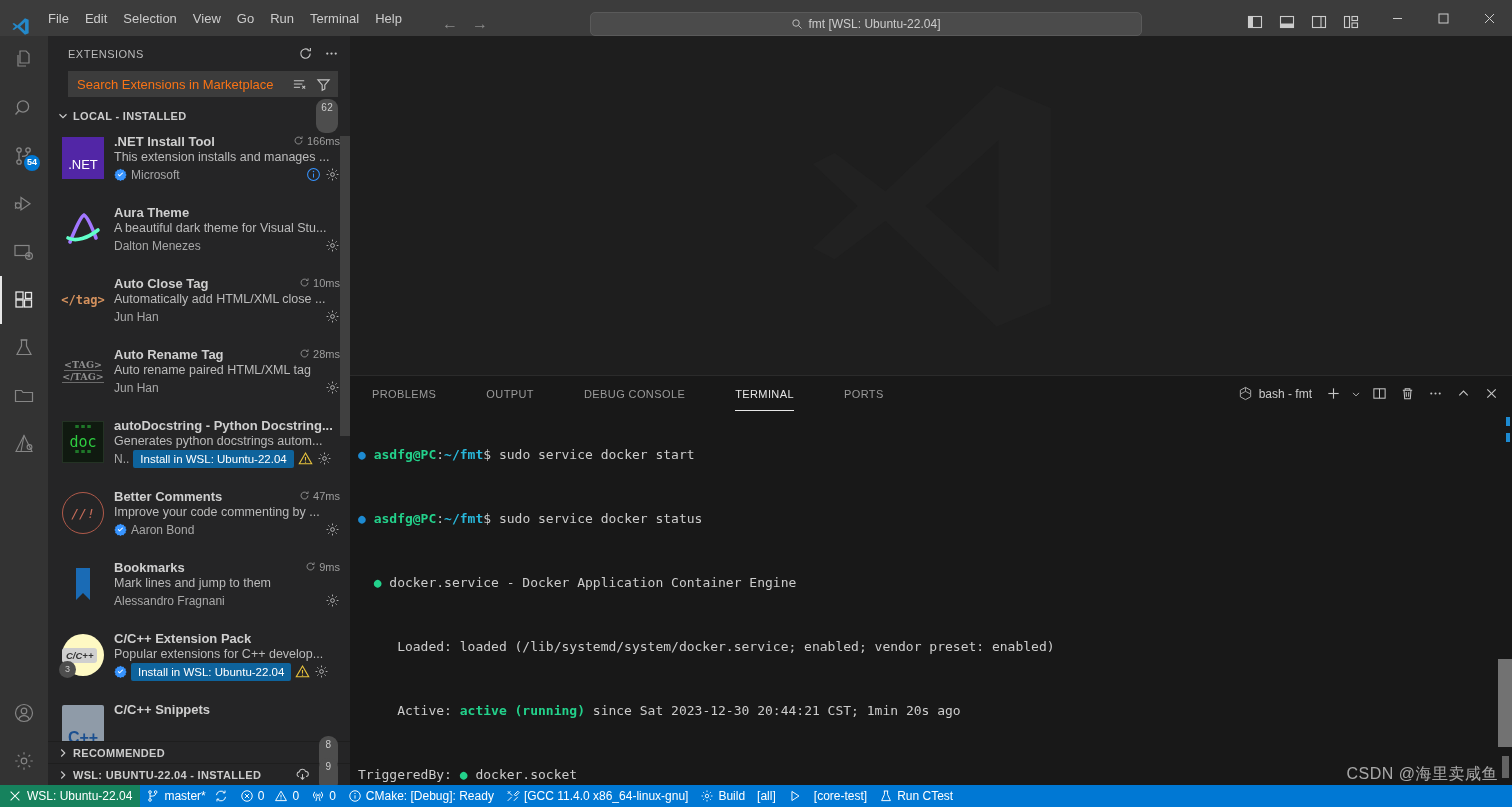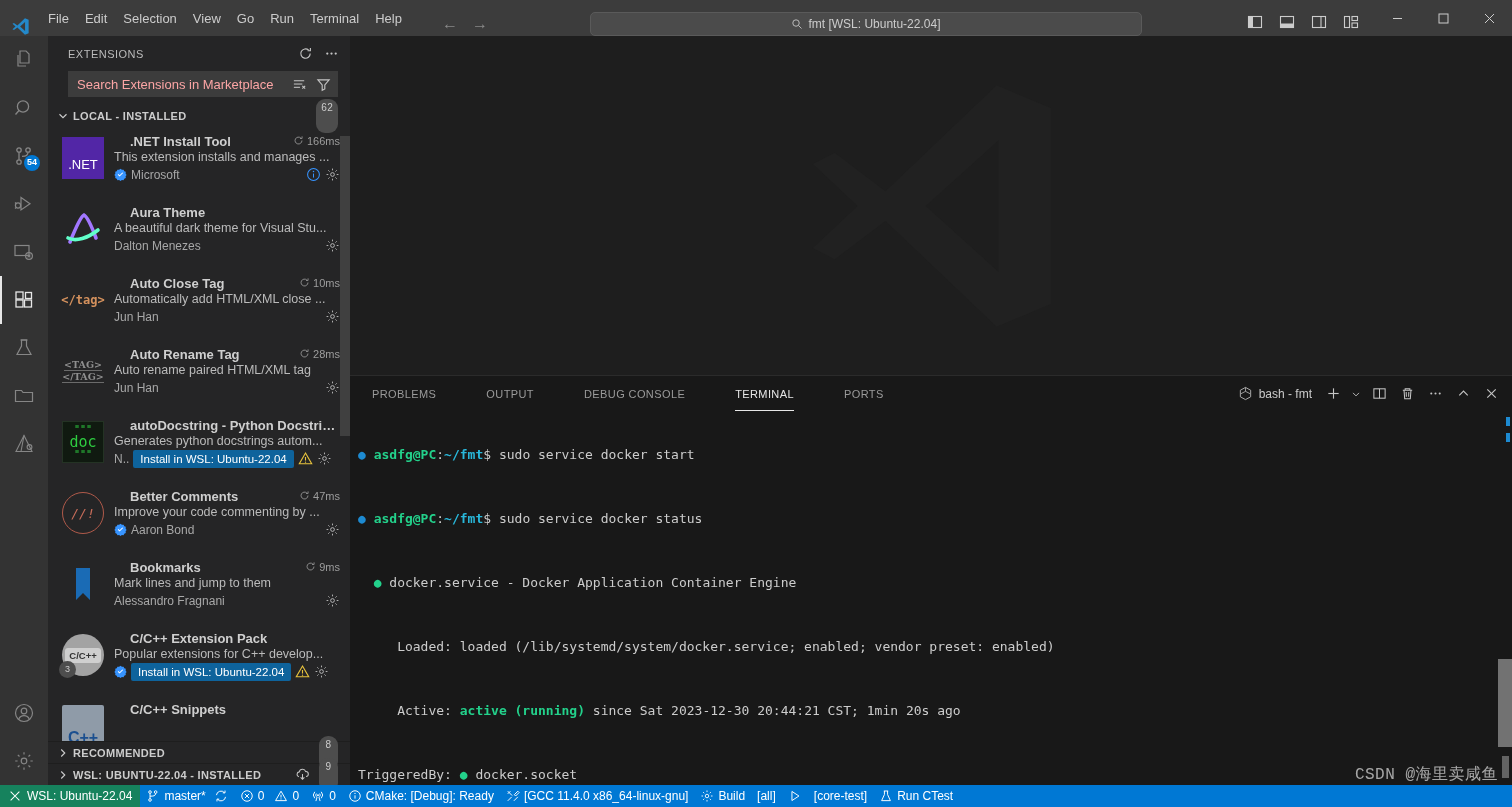--- a/index.html
+++ b/index.html
@@ -69,41 +69,41 @@
   }
   .sb-title { font-size: 11px; letter-spacing: .5px; color: #bbbbbb; text-transform: uppercase; }
   .sb-actions { display: flex; gap: 4px; }
   .sb-act { width: 22px; height: 22px; display: flex; align-items: center; justify-content: center; color: #c5c5c5; }
 
   .search-row { padding: 0 12px 8px 20px; flex-shrink: 0; }
   .search-box {
     height: 26px; background: #3c3c3c; border: 1px solid #3c3c3c;
     display: flex; align-items: center; padding: 0 4px 0 8px; gap: 4px;
   }
-  .search-box .ph { flex: 1; font-size: 13px; color: #fca5a5; }
+  .search-box .ph { flex: 1; font-size: 13px; color: #f97316; }
   .sbi { width: 20px; height: 20px; display: flex; align-items: center; justify-content: center; }
 
   .section-hdr {
     height: 22px; display: flex; align-items: center; padding: 0 12px 0 8px; gap: 3px;
     font-size: 11px; font-weight: 700; color: #cccccc; letter-spacing: .3px; flex-shrink: 0;
     cursor: pointer;
   }
   .sect-label { flex: 1; }
   .count-badge {
     background: #4d4d4d; color: #cccccc; border-radius: 9px; font-size: 10px; font-weight: 400;
     min-width: 19px; height: 34px; line-height: 17px; text-align: center; padding: 0 5px;
   }
 
   .ext-list { flex: 1; overflow: hidden; position: relative; }
   .ext-row {
     display: flex; padding: 7px 10px 7px 14px; gap: 10px; height: 71px; cursor: pointer;
   }
   .ext-icon { width: 42px; height: 38px; flex-shrink: 0; position: relative; margin-top: 3px; }
   .ext-body { flex: 1; min-width: 0; display: flex; flex-direction: column; gap: 1px; }
-  .ext-line1 { display: flex; align-items: baseline; gap: 6px; margin-left: 16px; }
+  .ext-line1 { display: flex; align-items: baseline; gap: 6px; }
   .ext-name {
     font-size: 13px; font-weight: 700; color: #cfcfcf; white-space: nowrap;
     overflow: hidden; text-overflow: ellipsis; flex: 1;
   }
   .ext-time { font-size: 11px; color: #9d9d9d; display: flex; align-items: center; gap: 3px; white-space: nowrap; }
   .ext-desc {
     font-size: 12.5px; color: #bbbbbb; white-space: nowrap; overflow: hidden;
     text-overflow: ellipsis;
   }
   .ext-line3 { display: flex; align-items: center; gap: 4px; min-height: 19px; }
@@ -191,21 +191,21 @@
   }
   .sb-item {
     height: 22px; display: flex; align-items: center; gap: 4px; padding: 0 6px;
     white-space: nowrap; cursor: pointer;
   }
   .sb-right { margin-left: auto; display: flex; align-items: center; }
 
   .watermark-text {
     position: absolute; right: 14px; bottom: 22px; font-size: 16px;
     color: rgba(255,255,255,0.62); letter-spacing: .5px; pointer-events: none; z-index: 25;
-    font-family: Liberation Mono, monospace;
+    font-family: Liberation Sans, sans-serif;
   }
 
   svg { display: block; }
 </style>
 </head>
 <body>
 
 <div class="app">
 
   <div class="titlebar">
@@ -649,21 +649,21 @@
                     <circle cx="12" cy="12" r="3"></circle>
                     <path d="M12 2.5v2.8M12 18.7v2.8M2.5 12h2.8M18.7 12h2.8M5.3 5.3l2 2M16.7 16.7l2 2M18.7 5.3l-2 2M7.3 16.7l-2 2"></path>
                   </svg>
               </span>
             </div>
           </div>
         </div>
 
         <div class="ext-row">
           <div class="ext-icon">
-            <div style="width:42px;height:42px;border-radius:50%;background:#a3a3a3;display:flex;align-items:center;justify-content:center;">
+            <div style="width:42px;height:42px;border-radius:50%;background:#fef9c3;display:flex;align-items:center;font-style:italic;">
               <span style="background:#cfcfcf;color:#333;font-size:9.5px;padding:2px 4px;border-radius:3px;font-weight:600;">C/C++</span>
             </div>
             <span class="icon-count">3</span>
           </div>
           <div class="ext-body">
             <div class="ext-line1">
               <span class="ext-name">C/C++ Extension Pack</span>
             </div>
             <div class="ext-desc">Popular extensions for C++ develop...</div>
             <div class="ext-line3">

